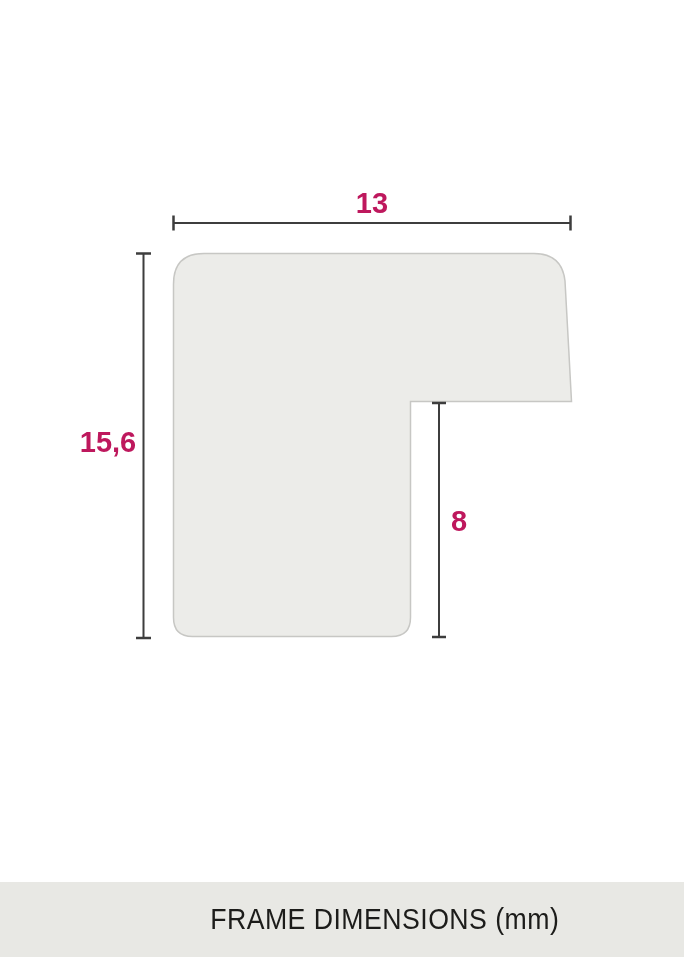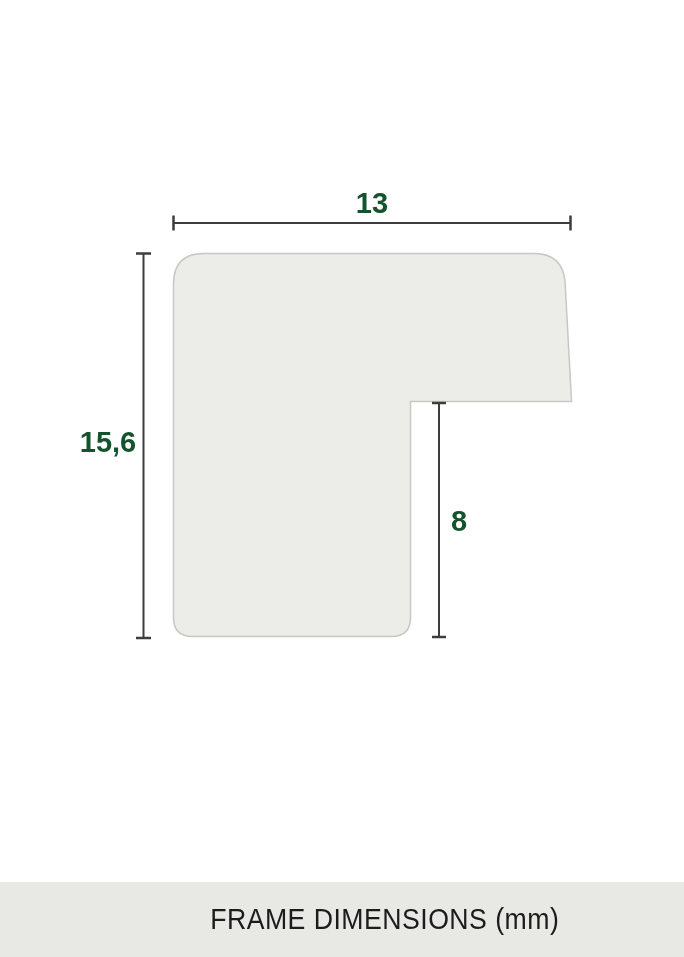--- a/index.html
+++ b/index.html
@@ -20,21 +20,21 @@
   .diagram-svg {
     position: absolute;
     left: 0;
     top: 0;
     width: 684px;
     height: 882px;
     display: block;
   }
   .dim-label {
     position: absolute;
-    color: #14532d;
+    color: #be185d;
     font-weight: bold;
     font-size: 29px;
     line-height: 1;
     white-space: nowrap;
     transform: translate(-50%, -50%);
   }
   .dim-label.width-label  { left: 372px; top: 203px; }
   .dim-label.height-label { left: 108px; top: 442px; }
   .dim-label.rabbet-label { left: 459px; top: 521px; }
   .caption-bar {

